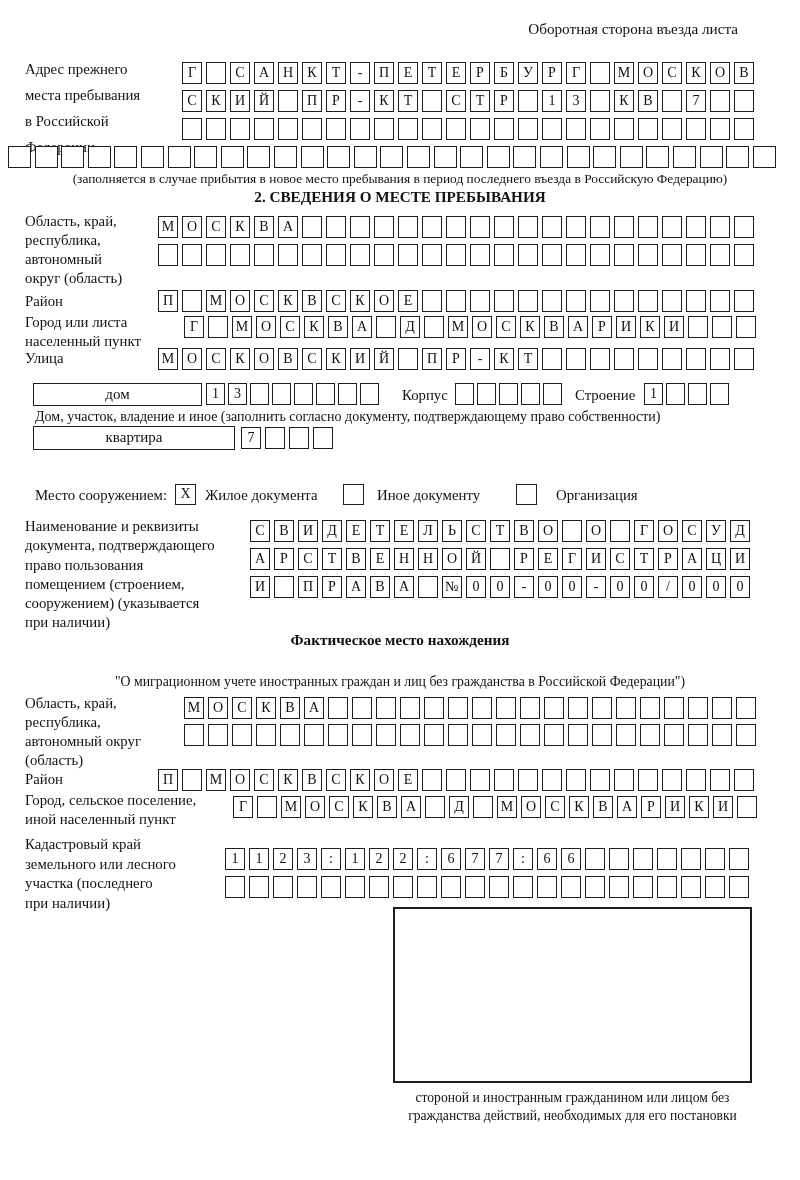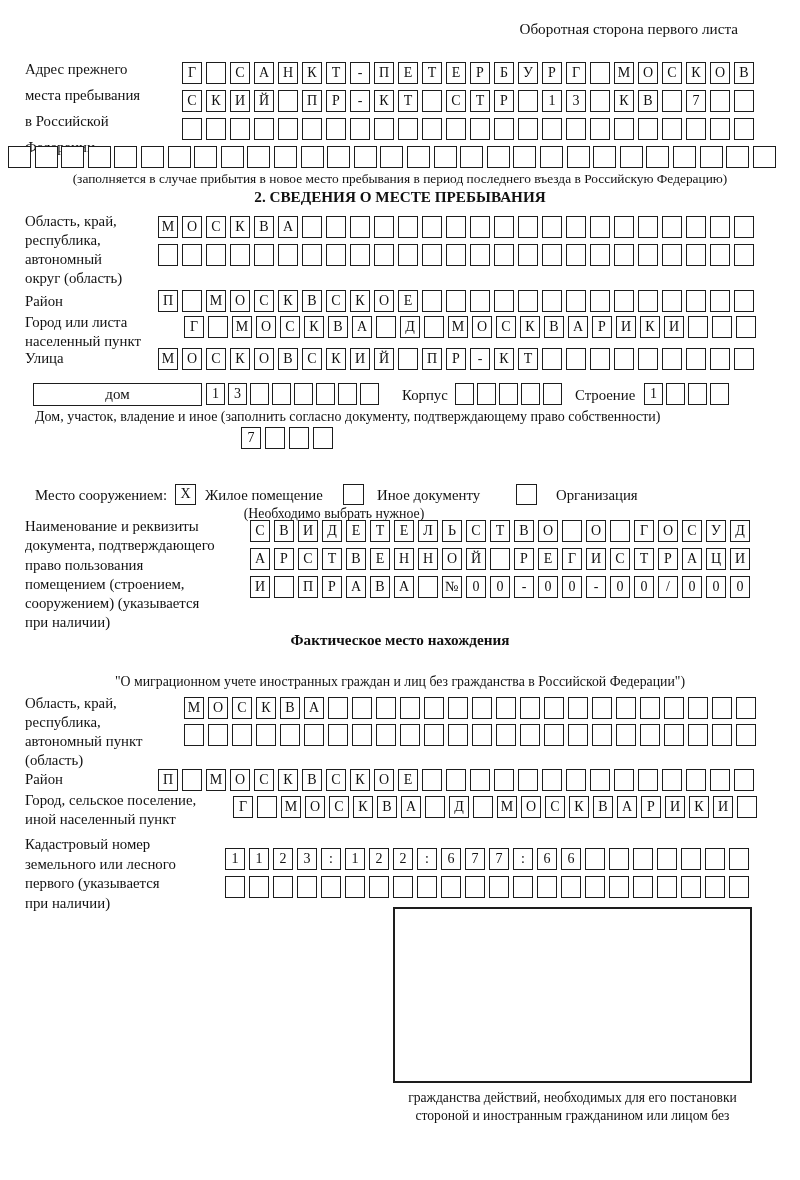--- a/index.html
+++ b/index.html
@@ -20,21 +20,21 @@
   .chk{position:absolute;width:21px;height:21px;border:1.5px solid #1d1d1d;
         box-sizing:border-box;text-align:center;font-size:14px;line-height:18px;background:#fff;}
   .stamp{position:absolute;border:2px solid #1d1d1d;box-sizing:border-box;background:#fff;}
   .t155{font-size:15.2px;}
 </style>
 </head>
 <body>
 
 <div class="page">
 
-  <div class="cap t155" style="top:20px;right:62px;">Оборотная сторона первого листа</div>
+  <div class="cap t155" style="top:20px;right:62px;">Оборотная сторона въезда листа</div>
 
   <div class="lbl lbl26" style="left:25px;top:56px;">
     <div>Адрес прежнего</div>
     <div>места пребывания</div>
     <div>в Российской</div>
     <div>Федерации</div>
   </div>
   <div class="boxrow" style="left:182px;top:62px;">
       <span class="cbox" style="left: 0px; width: 20px;">Г</span>
       <span class="cbox" style="left: 24px; width: 20px;"></span>
@@ -319,35 +319,35 @@
     </div>
   <div class="lbl" style="left:575px;top:386px;">Строение</div>
   <div class="boxrow" style="left:644px;top:383px;">
       <span class="cbox" style="left: 0px; width: 19px;">1</span>
       <span class="cbox" style="left: 22px; width: 19px;"></span>
       <span class="cbox" style="left: 44px; width: 19px;"></span>
       <span class="cbox" style="left: 66px; width: 19px;"></span>
     </div>
   <div class="cap" style="left:35px;top:409px;font-size:14px;">Дом, участок, владение и иное (заполнить согласно документу, подтверждающему право собственности)</div>
 
+  <div class="widebox" style="left:33px;top:426px;width:202px;height:24px;line-height:21px;">квартира</div>
   <div class="boxrow" style="left:241px;top:427px;">
       <span class="cbox" style="left: 0px; width: 20px;">7</span>
       <span class="cbox" style="left: 24px; width: 20px;"></span>
       <span class="cbox" style="left: 48px; width: 20px;"></span>
       <span class="cbox" style="left: 72px; width: 20px;"></span>
     </div>
 
   <div class="lbl" style="left:35px;top:486px;">Место сооружением:</div>
   <div class="chk" style="left:175px;top:484px;">X</div>
-  <div class="lbl" style="left:205px;top:486px;">Жилое помещение</div>
+  <div class="lbl" style="left:205px;top:486px;">Жилое документа</div>
   <div class="chk" style="left:343px;top:484px;"></div>
   <div class="lbl" style="left:377px;top:486px;">Иное документу</div>
   <div class="chk" style="left:516px;top:484px;"></div>
   <div class="lbl" style="left:556px;top:486px;">Организация</div>
-  <div class="cap" style="left:164px;top:506px;width:340px;text-align:center;">(Необходимо выбрать нужное)</div>
 
   <div class="lbl" style="left:25px;top:517px;line-height:19.3px;">
     <div>Наименование и реквизиты</div>
     <div>документа, подтверждающего</div>
     <div>право пользования</div>
     <div>помещением (строением,</div>
     <div>сооружением) (указывается</div>
     <div>при наличии)</div>
   </div>
   <div class="boxrow" style="left:250px;top:520px;">
@@ -419,21 +419,21 @@
       <span class="cbox" style="left: 456px; width: 20px;">0</span>
       <span class="cbox" style="left: 480px; width: 20px;">0</span>
     </div>
 
   <div class="cap center b t155" style="top:631px;">Фактическое место нахождения</div>
   <div class="cap center" style="top:674px;">"О миграционном учете иностранных граждан и лиц без гражданства в Российской Федерации")</div>
 
   <div class="lbl" style="left:25px;top:694px;">
     <div>Область, край,</div>
     <div>республика,</div>
-    <div>автономный пункт</div>
+    <div>автономный округ</div>
     <div>(область)</div>
   </div>
   <div class="boxrow" style="left:184px;top:697px;">
       <span class="cbox" style="left: 0px; width: 20px;">М</span>
       <span class="cbox" style="left: 24px; width: 20px;">О</span>
       <span class="cbox" style="left: 48px; width: 20px;">С</span>
       <span class="cbox" style="left: 72px; width: 20px;">К</span>
       <span class="cbox" style="left: 96px; width: 20px;">В</span>
       <span class="cbox" style="left: 120px; width: 20px;">А</span>
       <span class="cbox" style="left: 144px; width: 20px;"></span>
@@ -534,23 +534,23 @@
       <span class="cbox" style="left: 360px; width: 20px;">В</span>
       <span class="cbox" style="left: 384px; width: 20px;">А</span>
       <span class="cbox" style="left: 408px; width: 20px;">Р</span>
       <span class="cbox" style="left: 432px; width: 20px;">И</span>
       <span class="cbox" style="left: 456px; width: 20px;">К</span>
       <span class="cbox" style="left: 480px; width: 20px;">И</span>
       <span class="cbox" style="left: 504px; width: 20px;"></span>
     </div>
 
   <div class="lbl" style="left:25px;top:835px;line-height:19.5px;">
-    <div>Кадастровый номер</div>
+    <div>Кадастровый край</div>
     <div>земельного или лесного</div>
-    <div>первого (указывается</div>
+    <div>участка (последнего</div>
     <div>при наличии)</div>
   </div>
   <div class="boxrow" style="left:225px;top:848px;">
       <span class="cbox" style="left: 0px; width: 20px;">1</span>
       <span class="cbox" style="left: 24px; width: 20px;">1</span>
       <span class="cbox" style="left: 48px; width: 20px;">2</span>
       <span class="cbox" style="left: 72px; width: 20px;">3</span>
       <span class="cbox" style="left: 96px; width: 20px;">:</span>
       <span class="cbox" style="left: 120px; width: 20px;">1</span>
       <span class="cbox" style="left: 144px; width: 20px;">2</span>
@@ -590,17 +590,17 @@
       <span class="cbox" style="left: 384px; width: 20px;"></span>
       <span class="cbox" style="left: 408px; width: 20px;"></span>
       <span class="cbox" style="left: 432px; width: 20px;"></span>
       <span class="cbox" style="left: 456px; width: 20px;"></span>
       <span class="cbox" style="left: 480px; width: 20px;"></span>
       <span class="cbox" style="left: 504px; width: 20px;"></span>
     </div>
 
   <div class="stamp" style="left:393px;top:907px;width:359px;height:176px;"></div>
   <div class="abs" style="left:365px;top:1089px;width:415px;text-align:center;font-size:13.6px;line-height:18.3px;">
+    <div>стороной и иностранным гражданином или лицом без</div>
     <div>гражданства действий, необходимых для его постановки</div>
-    <div>стороной и иностранным гражданином или лицом без</div>
   </div>
 
 </div>
 
 </body></html>

